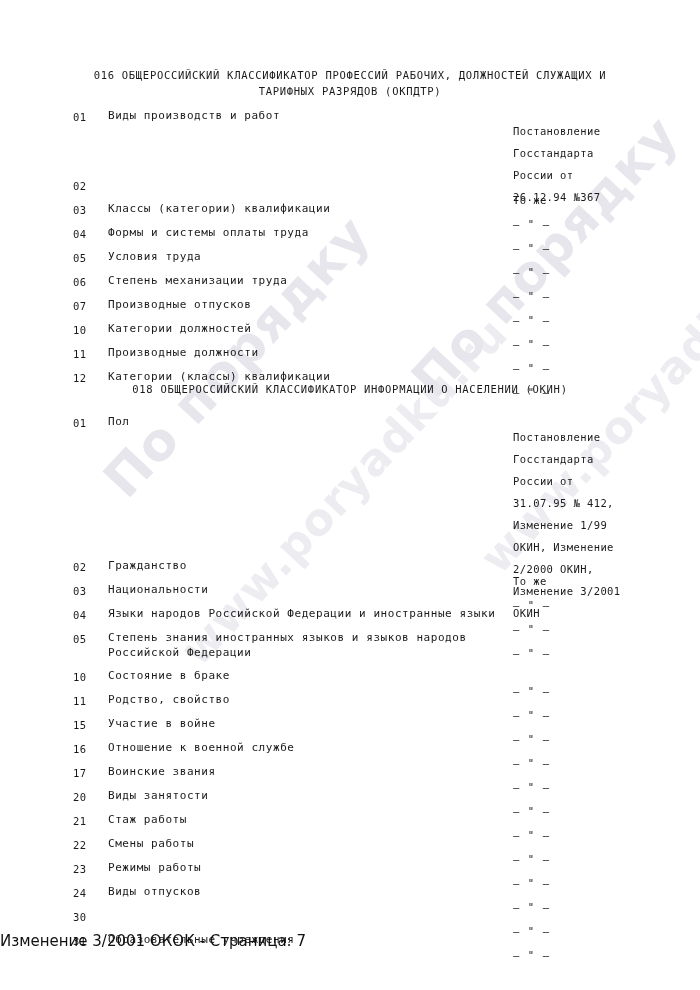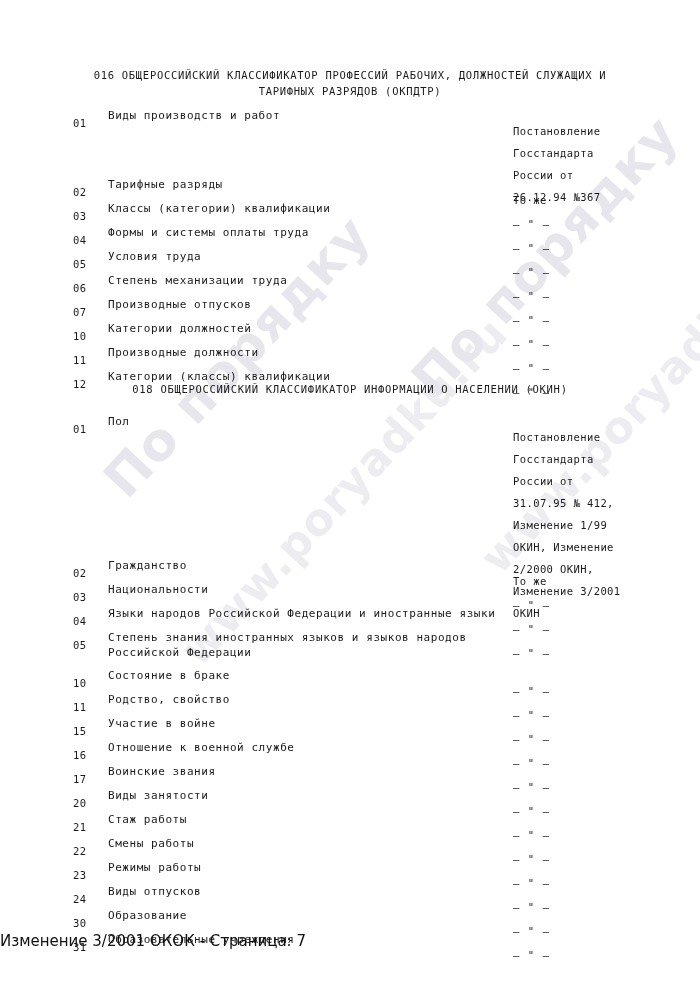--- a/index.html
+++ b/index.html
@@ -71,21 +71,21 @@
   .row {
     position: relative;
     height: 24px;
   }
   .row.row-tall { height: 38px; }
   .row.row-gap  { height: 64px; }
 
   .code {
     position: absolute;
     left: 73px;
-    top: 8px;
+    top: 2px;
     font-size: 10.5px;
     line-height: 15px;
     letter-spacing: .4px;
   }
   .label {
     position: absolute;
     left: 108px;
     top: 0;
     font-size: 11px;
     line-height: 15px;
@@ -134,21 +134,20 @@
         <div class="row row-gap" style="height: 69px;">
           <div class="code">01</div>
           <div class="label"><span>Виды производств и работ</span></div>
           <div class="note">Постановление
 Госстандарта
 России от
 26.12.94 №367</div>
         </div>
         <div class="row">
           <div class="code">02</div>
-          <div class="label"><span>Тарифные разряды</span></div>
           <div class="note">То же</div>
         </div>
         <div class="row">
           <div class="code">03</div>
           <div class="label"><span>Классы (категории) квалификации</span></div>
           <div class="note ditto">– " –</div>
         </div>
         <div class="row">
           <div class="code">04</div>
           <div class="label"><span>Формы и системы оплаты труда</span></div>
@@ -267,21 +266,20 @@
           <div class="label"><span>Режимы работы</span></div>
           <div class="note ditto">– " –</div>
         </div>
         <div class="row">
           <div class="code">24</div>
           <div class="label"><span>Виды отпусков</span></div>
           <div class="note ditto">– " –</div>
         </div>
         <div class="row">
           <div class="code">30</div>
-          <div class="label"><span>Образование</span></div>
           <div class="note ditto">– " –</div>
         </div>
         <div class="row">
           <div class="code">31</div>
           <div class="label"><span>Образовательные учреждения</span></div>
           <div class="note ditto">– " –</div>
         </div>
       </div>
 
     <div id="footer">Изменение 3/2001 ОКОК - Страница: 7</div>

